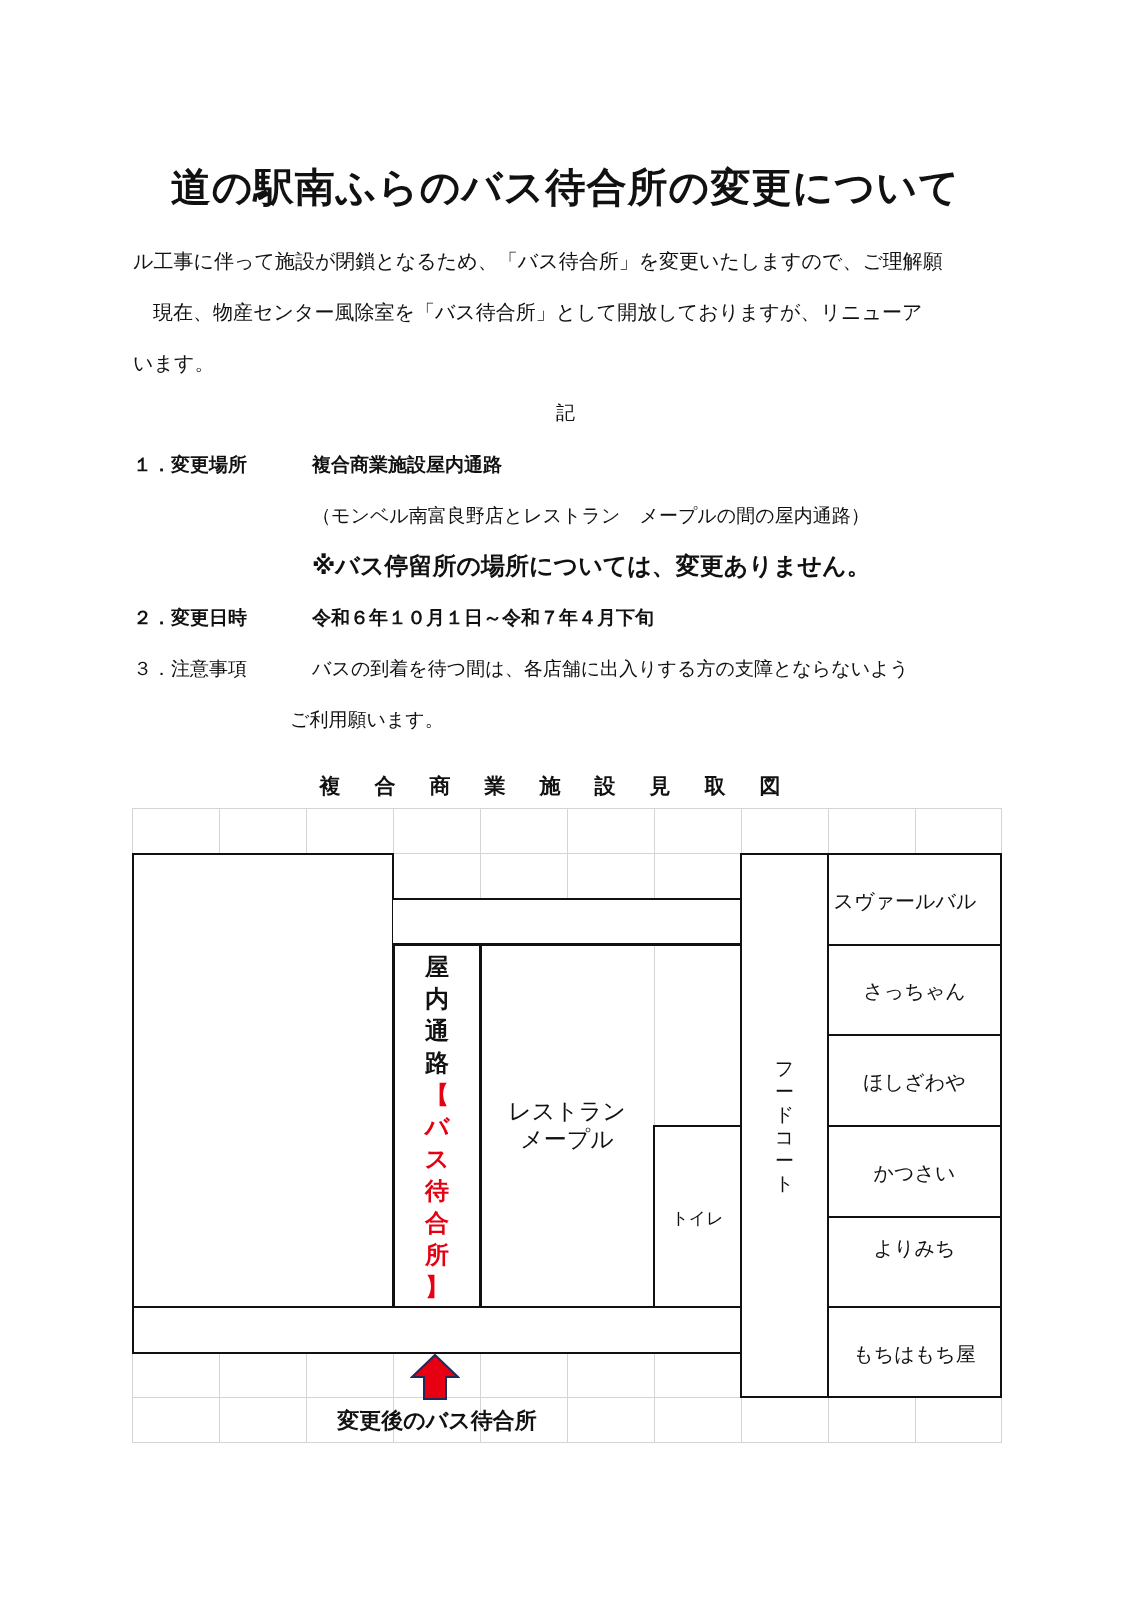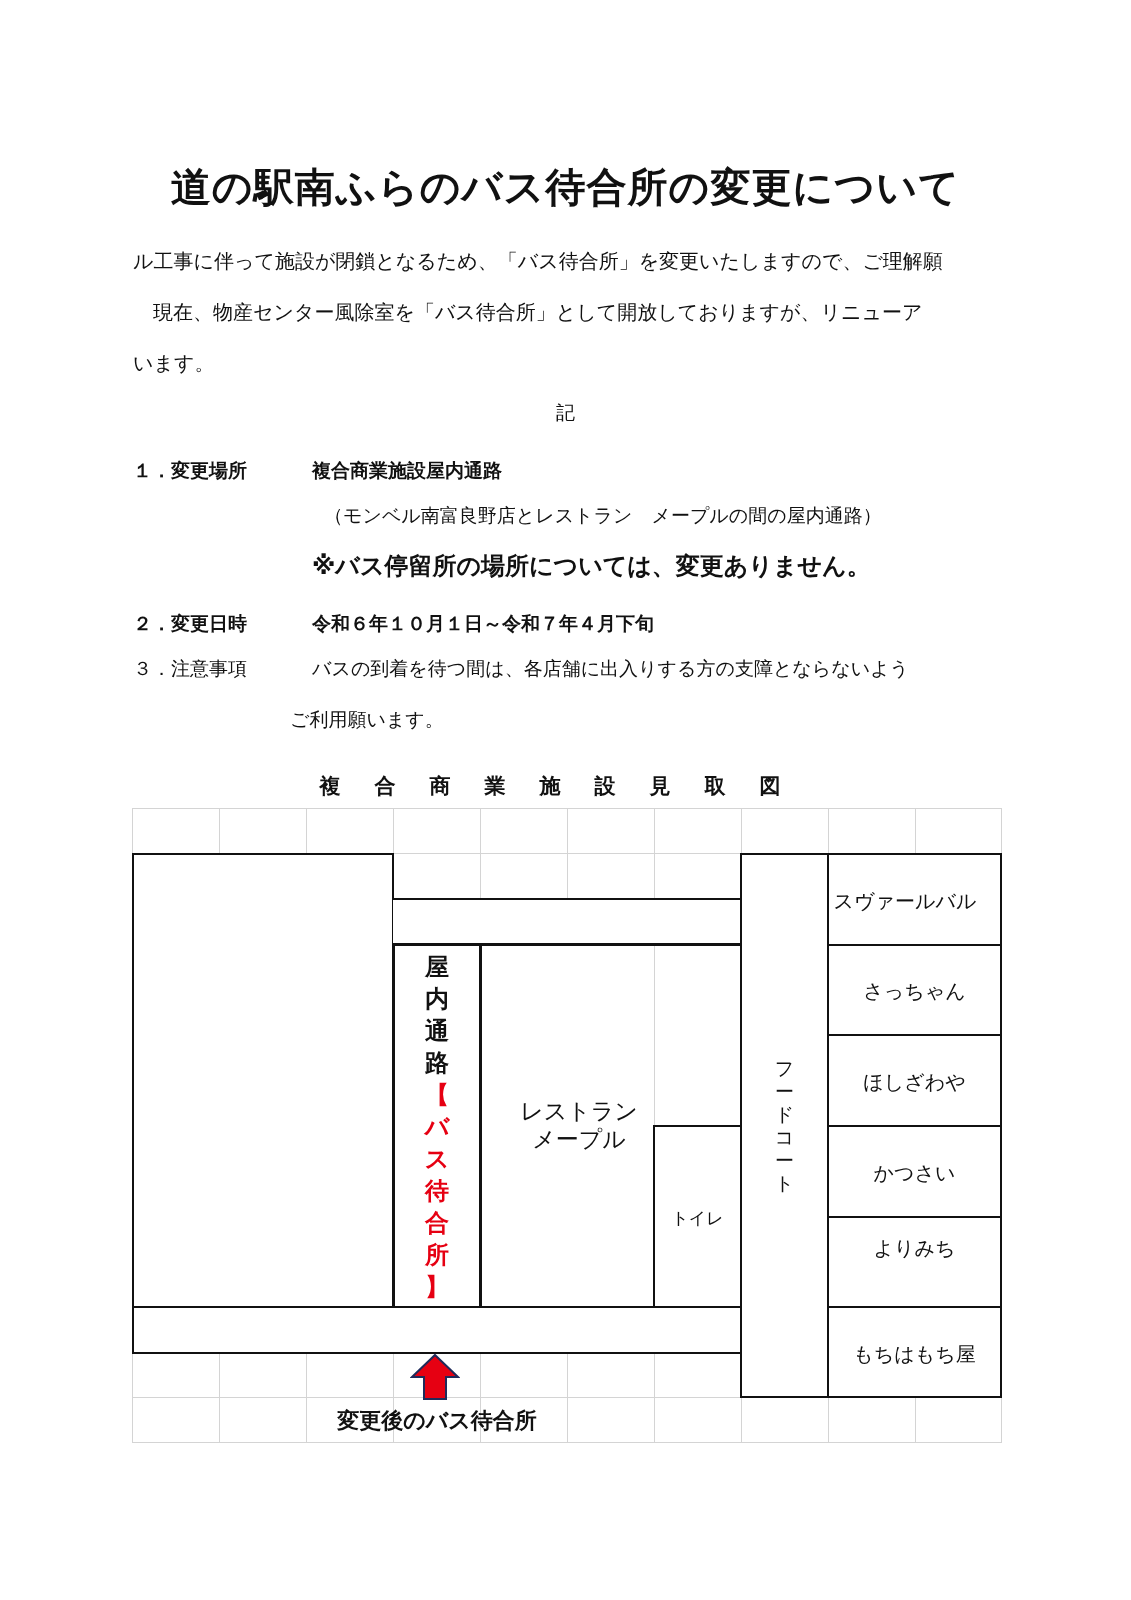--- a/index.html
+++ b/index.html
@@ -4,21 +4,21 @@
 <style>
   html, body { margin:0; padding:0; background:#ffffff; }
   body { width:1131px; height:1600px; position:relative; overflow:hidden;
          font-family:"DejaVu Sans","Liberation Sans",sans-serif; color:#111; }
   .abs { position:absolute; }
   .title { left:0; width:1131px; top:160px; text-align:center; font-size:40px; font-weight:bold; letter-spacing:1px; }
   .para { left:133px; width:880px; font-size:20px; line-height:51px; }
   .para .l { display:block; white-space:nowrap; }
   .ki { left:0; width:1131px; top:400px; text-align:center; font-size:19px; }
   .item { font-size:19px; white-space:nowrap; }
-  .bold { font-weight:bold;margin-top:6px; }
+  .bold { font-weight:bold; }
   .note { font-size:24px; font-weight:bold; }
   
   .map { left:132px; top:763px; width:870px; height:680px; }
   .gv { position:absolute; top:0; width:1px; height:680px; background:#d4d4d4; }
   .gh { position:absolute; left:0; height:1px; width:870px; background:#d4d4d4; }
   .blk { position:absolute; background:#fff; border:2px solid #111; box-sizing:border-box; }
   .wall { position:absolute; background:#111; }
   .lbl { position:absolute; text-align:center; font-size:20px; line-height:28px; }
   .vert { position:absolute; text-align:center; font-weight:bold; font-size:24px; line-height:32px; }
   .red { color:#e60012; }
@@ -35,21 +35,21 @@
   <span class="l">　現在、物産センター風除室を「バス待合所」として開放しておりますが、リニューア</span>
   <span class="l">います。</span>
 </div>
 
 <div class="abs ki">記</div>
 
 <div class="abs item bold" style="left:133px; top:452px;">
   <span>１．</span><span>変更場所</span>
 </div>
 <div class="abs item bold" style="left:312px; top:452px;">複合商業施設屋内通路</div>
-<div class="abs item" style="left:324px; top:503px;">（モンベル南富良野店とレストラン　メープルの間の屋内通路）</div>
+<div class="abs item" style="left:312px; top:503px;">（モンベル南富良野店とレストラン　メープルの間の屋内通路）</div>
 <div class="abs note" style="left:312px; top:550px;">※バス停留所の場所については、変更ありません。</div>
 
 <div class="abs item bold" style="left:133px; top:605px;">
   <span>２．</span><span>変更日時</span>
 </div>
 <div class="abs item bold" style="left:312px; top:605px;">令和６年１０月１日～令和７年４月下旬</div>
 
 <div class="abs item" style="left:133px; top:656px;">
   <span>３．</span><span>注意事項</span>
 </div>
@@ -105,21 +105,21 @@
     <div class="red">バ</div>
     <div class="red">ス</div>
     <div class="red">待</div>
     <div class="red">合</div>
     <div class="red">所</div>
     <div class="red">】</div>
   </div>
 
   <div class="blk" style="left:348px; top:181px; width:262px; height:364px;"></div>
   <div class="gv" style="left:522px; top:183px; height:180px; background:#d4d4d4;"></div>
-  <div class="lbl" style="left:348px; top:334px; width:174px; font-size:23px;margin-left:12px;">
+  <div class="lbl" style="left:348px; top:334px; width:174px; font-size:23px;">
     <div>レストラン</div>
     <div>メープル</div>
   </div>
   <div class="blk" style="left:521px; top:362px; width:89px; height:183px;"></div>
   <div class="lbl" style="left:521px; top:441px; width:89px; font-size:17px;">トイレ</div>
 
   <div class="blk" style="left:0; top:543px; width:610px; height:48px; border-right:none;"></div>
 
   <div class="blk" style="left:608px; top:90px; width:89px; height:545px;"></div>
   <div class="wall" style="left:608px; top:135px; width:2px; height:48px;"></div>

